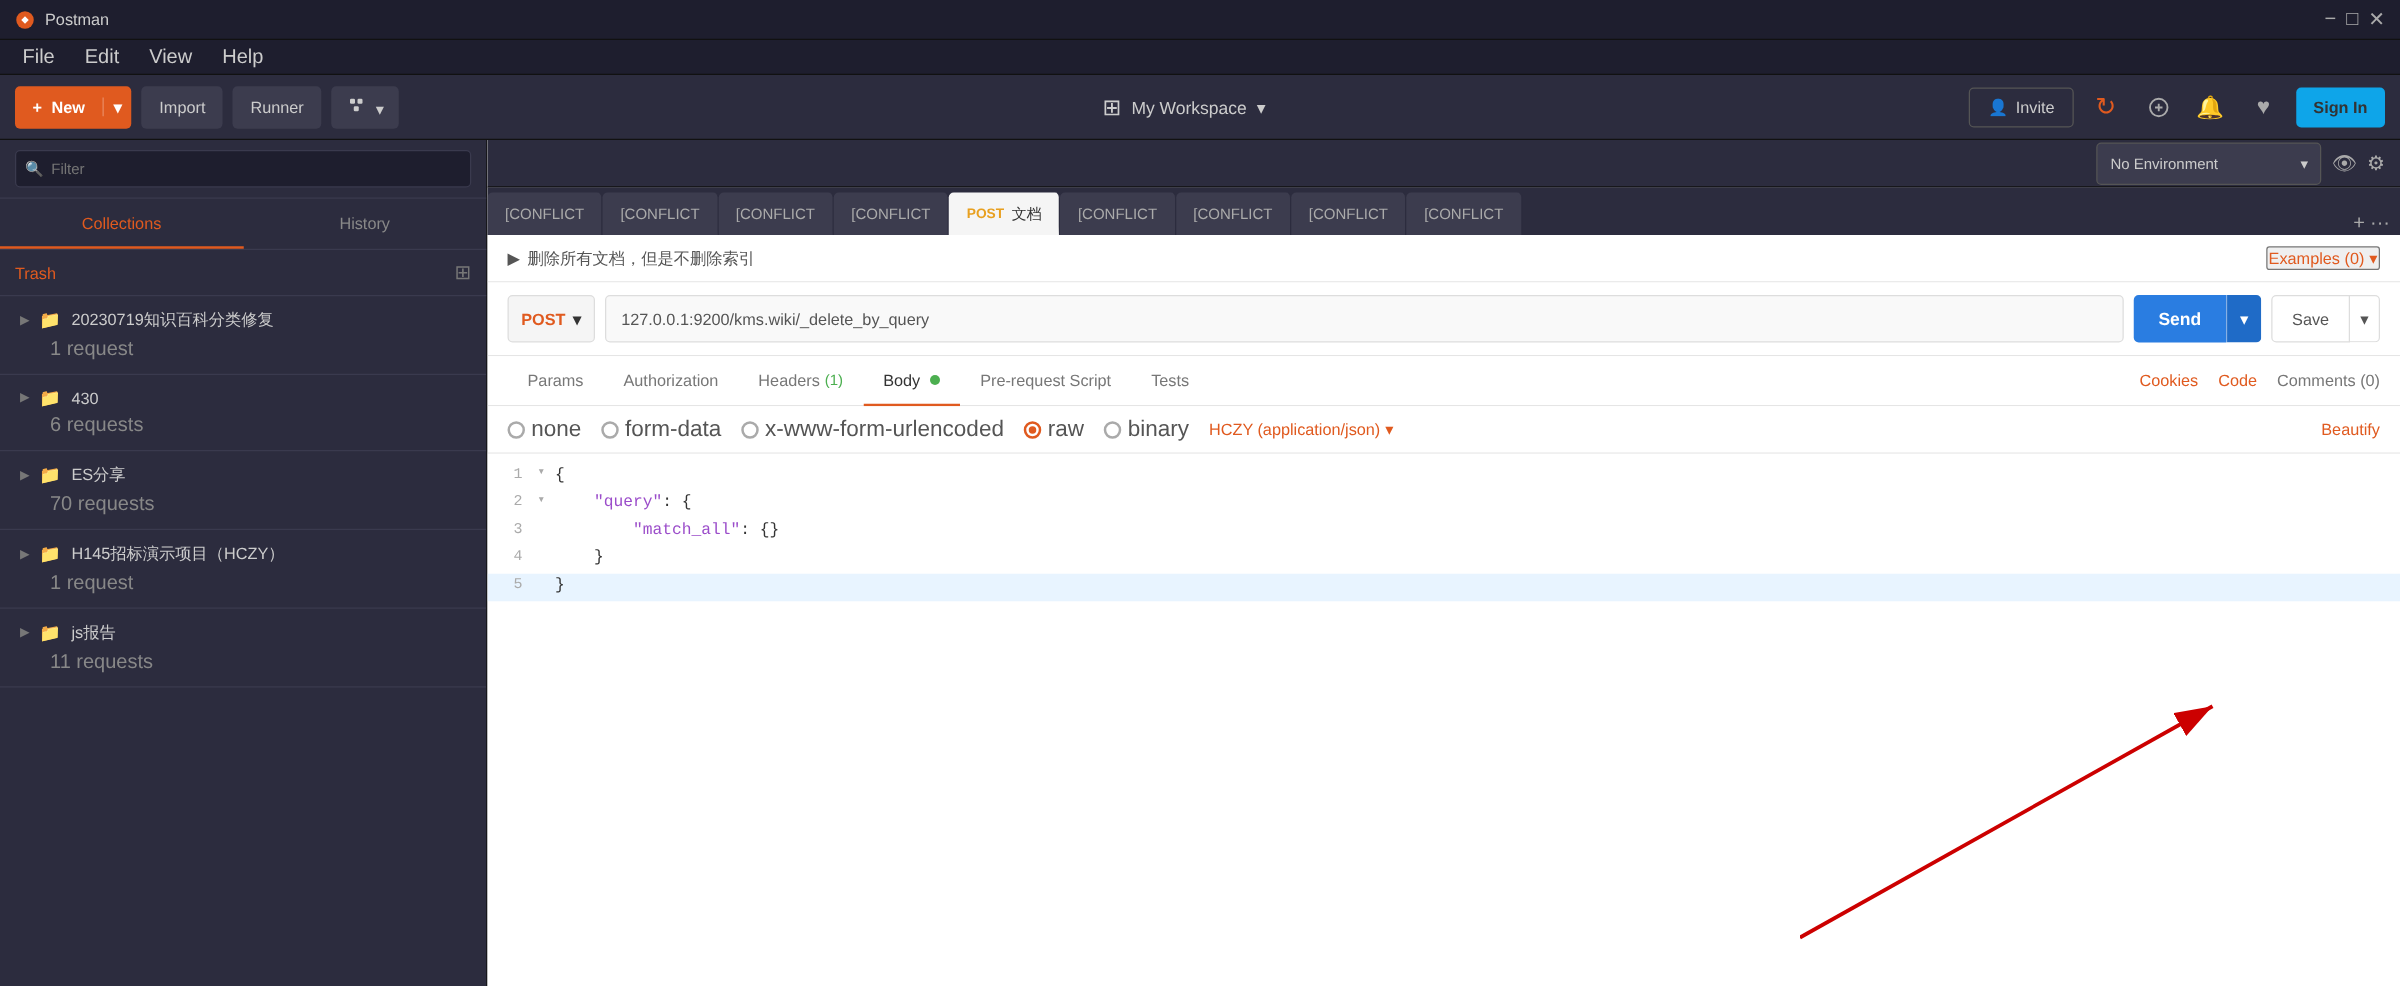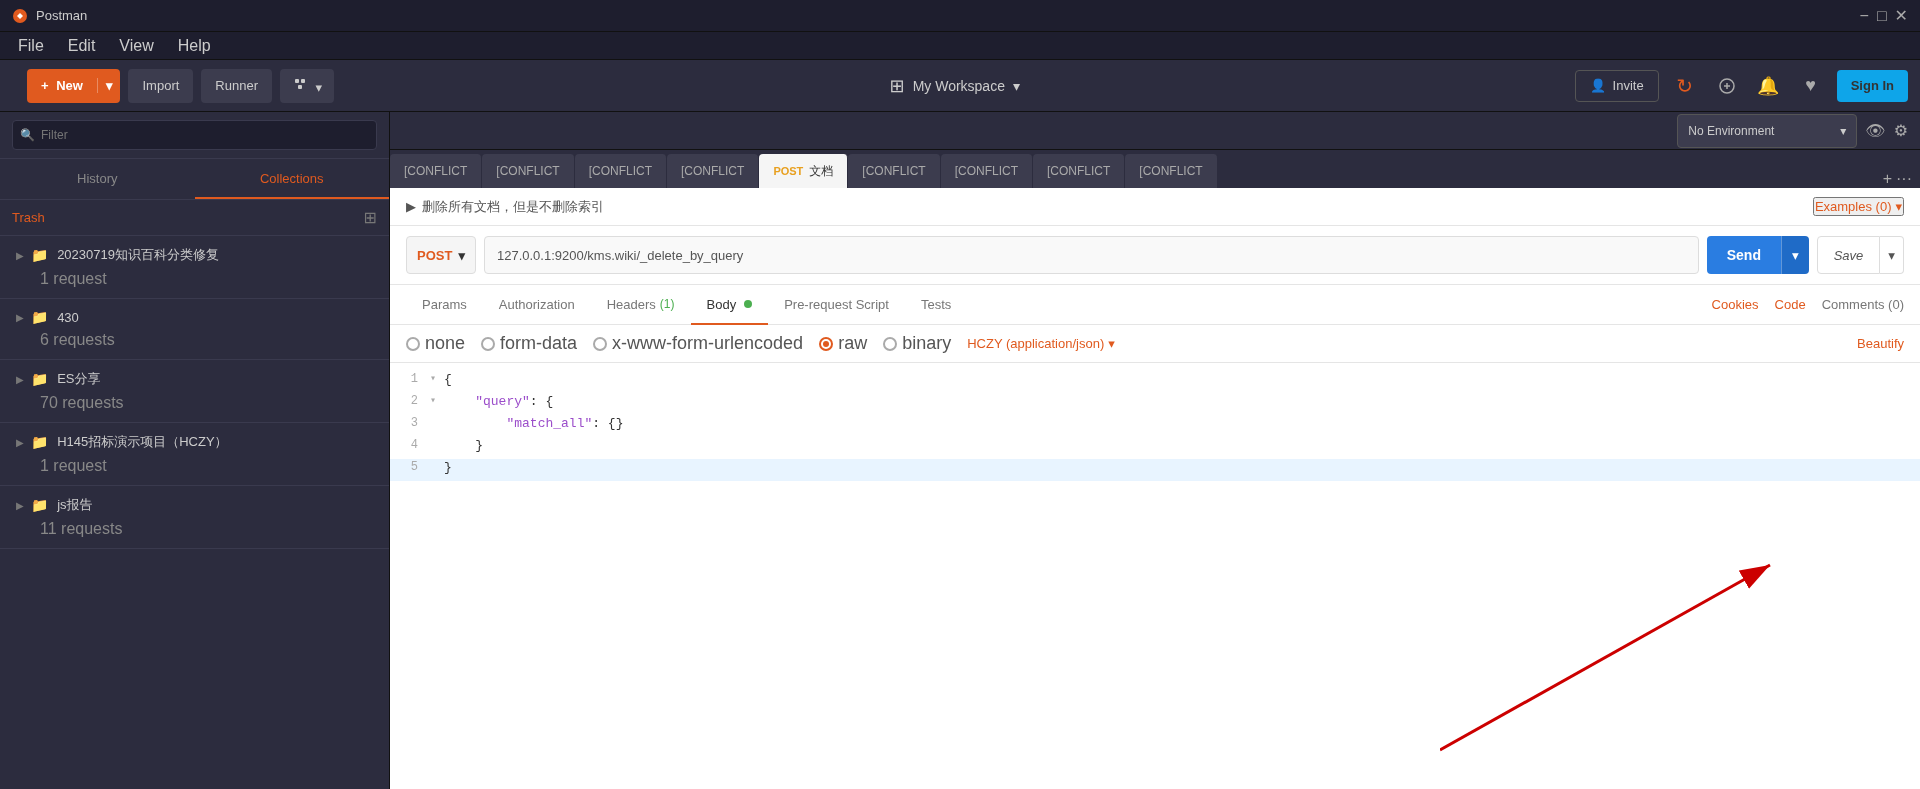--- a/index.html
+++ b/index.html
@@ -51,21 +51,20 @@
       background: #e05a1f;
       color: white;
       border: none;
       height: 34px;
       border-radius: 4px;
       display: flex;
       align-items: center;
       cursor: pointer;
       font-size: 13px;
       font-weight: 600;
-      margin-left: 15px;
     }
     .btn-new-main { padding: 0 14px; border-right: 1px solid rgba(255,255,255,0.3); }
     .btn-new-arrow { padding: 0 8px; }
     .btn-toolbar {
       background: #3c3c4e;
       color: #ccc;
       border: none;
       height: 34px;
       padding: 0 14px;
       border-radius: 4px;
@@ -332,21 +331,20 @@
     .save-btn-group { display: flex; }
     .save-btn {
       background: #fff;
       color: #555;
       border: 1px solid #ddd;
       height: 38px;
       padding: 0 16px;
       font-size: 13px;
       cursor: pointer;
       border-radius: 4px 0 0 4px;
-      font-style: italic;
     }
     .save-arrow {
       background: #fff;
       color: #555;
       border: 1px solid #ddd;
       border-left: none;
       height: 38px;
       padding: 0 8px;
       cursor: pointer;
       border-radius: 0 4px 4px 0;
@@ -561,22 +559,22 @@
 <div class="main-layout">
 
   <div class="sidebar">
     <div class="sidebar-search">
       <div class="search-wrap">
         <span class="search-icon-inner">🔍</span>
         <input class="search-input" type="text" placeholder="Filter" style="">
       </div>
     </div>
     <div class="sidebar-tabs">
+      <div class="sidebar-tab active">Collections</div>
       <div class="sidebar-tab">History</div>
-      <div class="sidebar-tab active">Collections</div>
     </div>
     <div class="sidebar-trash">
       <span class="trash-label">Trash</span>
       <button class="trash-icon-btn" title="New Collection">⊞</button>
     </div>
     <div class="sidebar-list">
       <div class="collection-item">
         <div class="collection-header">
           <span class="coll-expand">▶</span>
           <span class="coll-folder">📁</span>

